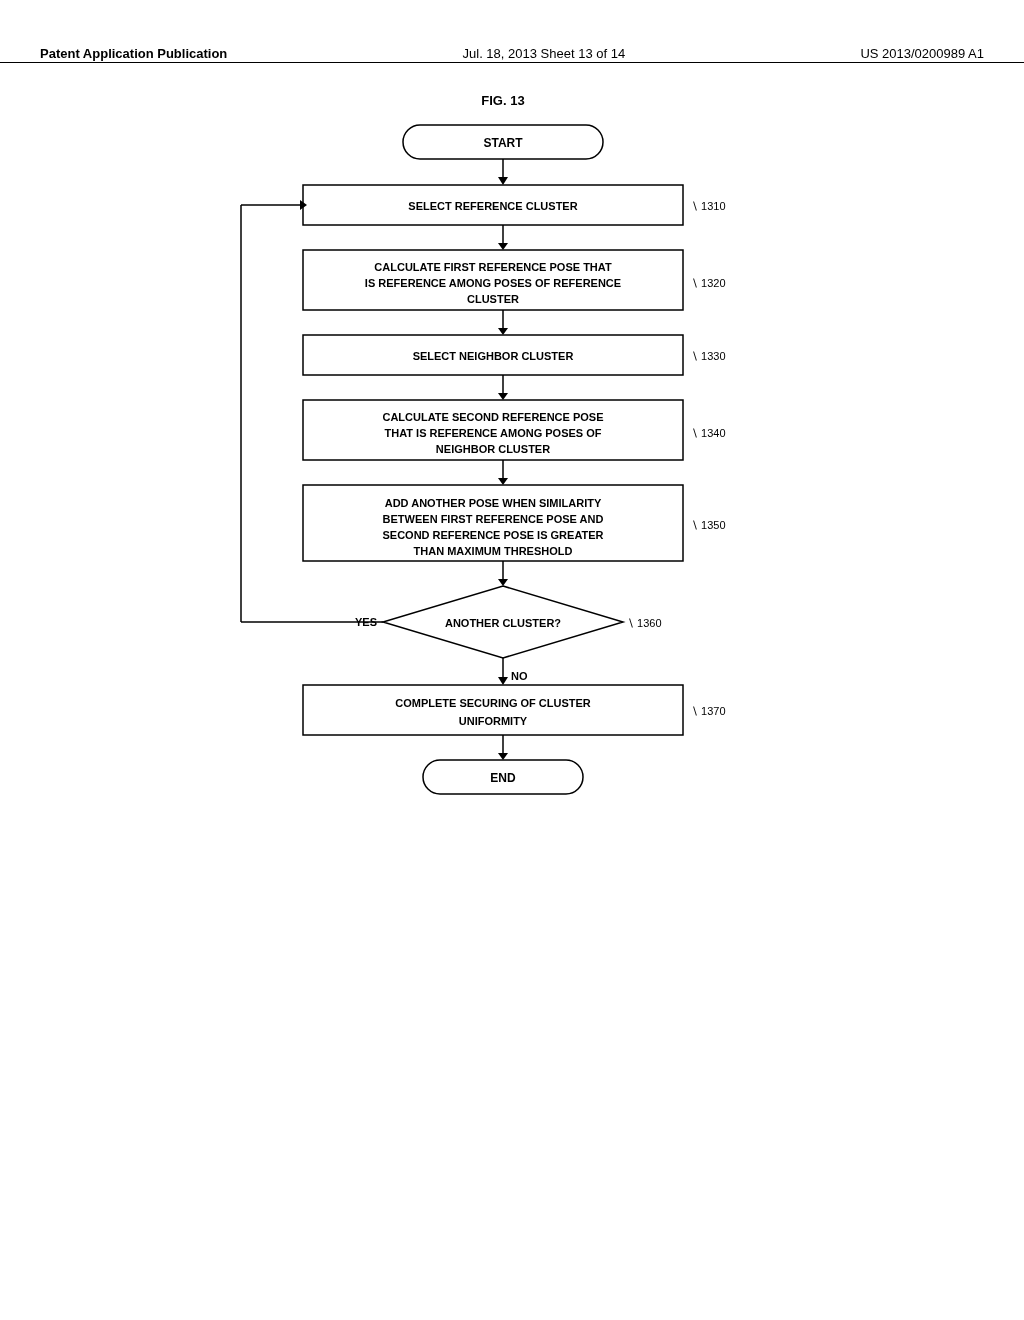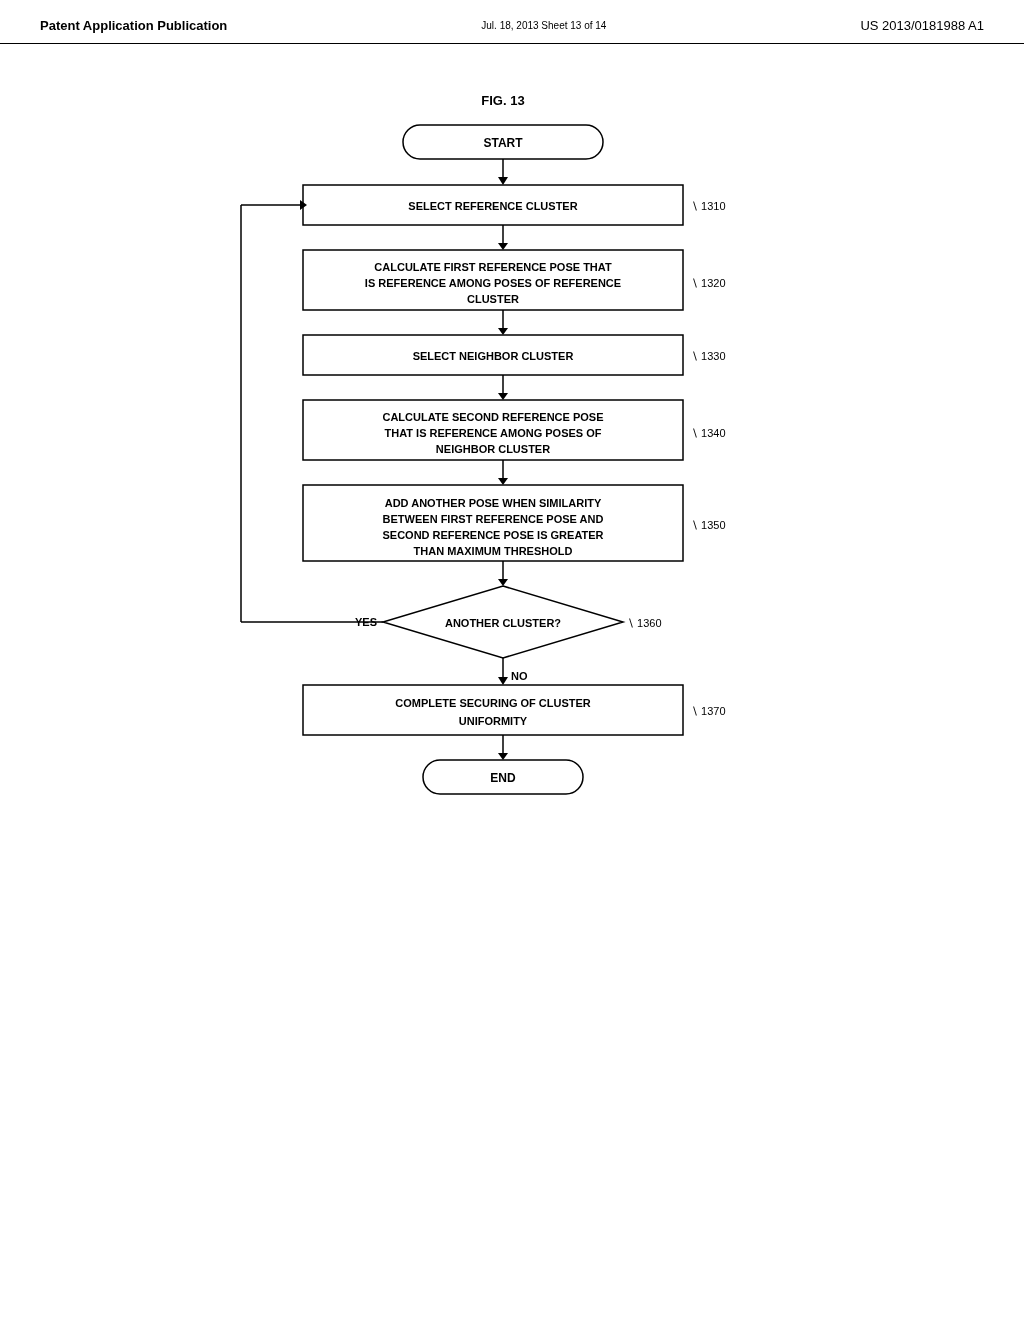--- a/index.html
+++ b/index.html
@@ -9,46 +9,46 @@
       background: #fff;
       font-family: Arial, sans-serif;
       position: relative;
       overflow: hidden;
     }
 
     
     .header {
       display: flex;
       justify-content: space-between;
-      align-items: center;
-      padding: 18px 40px 10px 40px;
+      padding: 18px 40px 1px 40px;
       border-bottom: 1px solid #000;
+      margin-top: 28px;
     }
     .header-left {
       font-size: 13px;
       font-weight: bold;
       color: #000;
     }
     .header-center {
-      font-size: 10px;
+      font-size: 13px;
       color: #000;
     }
     .header-right {
       font-size: 13px;
       color: #000;
     }
 
   </style>
 </head>
 <body>
 
 <div class="header">
   <div class="header-left">Patent Application Publication</div>
   <div class="header-center">Jul. 18, 2013   Sheet 13 of 14</div>
-  <div class="header-right">US 2013/0181988 A1</div>
+  <div class="header-right">US 2013/0200989 A1</div>
 </div>
 
 <style>
   .svg-container {
     position: absolute;
     top: 50px;
     left: 0;
     width: 1005px;
     display: flex;
     flex-direction: column;

